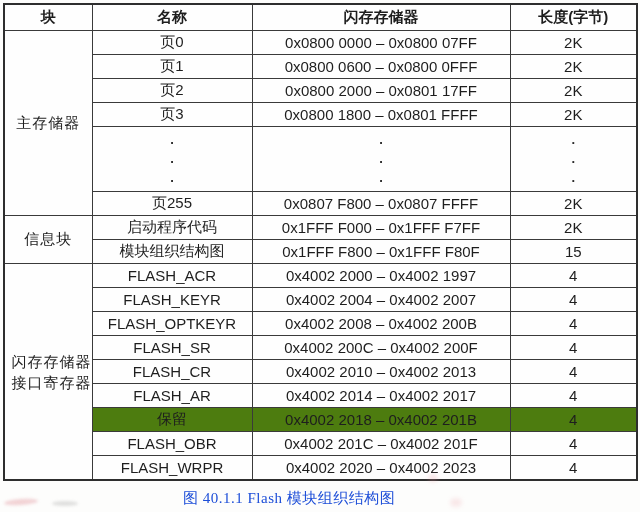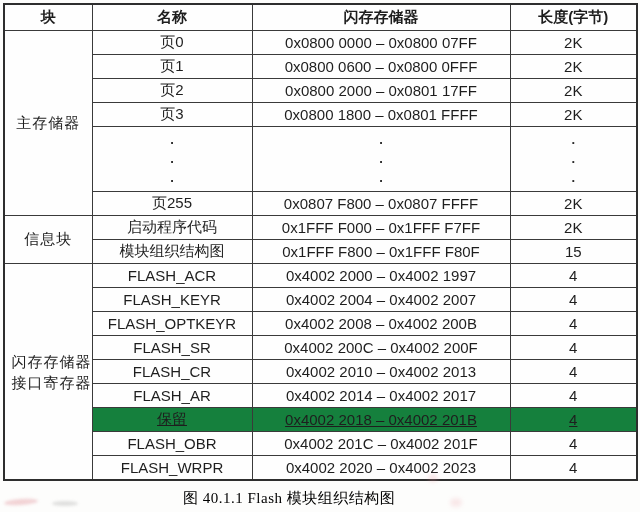--- a/index.html
+++ b/index.html
@@ -8,23 +8,23 @@
   table.flash-table{position:absolute;left:3px;top:3px;width:633px;table-layout:fixed;
         border-collapse:collapse;background:#fefefe;border:2px solid #2e2e2e;}
   .flash-table td{border:1px solid #3a3a3a;text-align:center;vertical-align:middle;
         font-size:15px;height:23px;padding:0;white-space:nowrap;overflow:hidden;color:#1e1e1e;}
   tr.header-row td{font-weight:bold;height:25px;font-size:15px;}
   td.block-cell{font-size:15px;letter-spacing:1px;}
   td.block-cell .two-line{line-height:21px;letter-spacing:1px;text-align:right;}
   tr.dots-row td{height:64px;}
   .dots{display:flex;flex-direction:column;justify-content:space-between;height:54px;padding:2px 0;}
   .dots div{line-height:16px;font-size:13px;font-weight:bold;color:#2a2a2a;}
-  tr.shaded-row td{background:#15803d;text-decoration:underline;}
+  tr.shaded-row td{background:#4d7c0f;}
   .caption{position:absolute;left:183px;top:489px;font-family:"Liberation Serif","DejaVu Serif",serif;
-        font-size:15px;color:#000000;letter-spacing:0.5px;white-space:nowrap;}
+        font-size:15px;color:#1d4ed8;letter-spacing:0.5px;white-space:nowrap;}
   .smudge{position:absolute;border-radius:50%;pointer-events:none;}
   .smudge-a{left:4px;top:499px;width:34px;height:6px;background:rgba(214,110,120,0.30);
         filter:blur(1.5px);transform:rotate(-4deg);}
   .smudge-b{left:52px;top:501px;width:26px;height:5px;background:rgba(120,120,120,0.22);filter:blur(1.5px);}
   .smudge-c{left:428px;top:474px;width:10px;height:8px;background:rgba(233,150,160,0.25);filter:blur(2px);}
   .smudge-d{left:450px;top:498px;width:12px;height:9px;background:rgba(233,150,160,0.20);filter:blur(2px);}
 </style>
 </head>
 <body>
 

